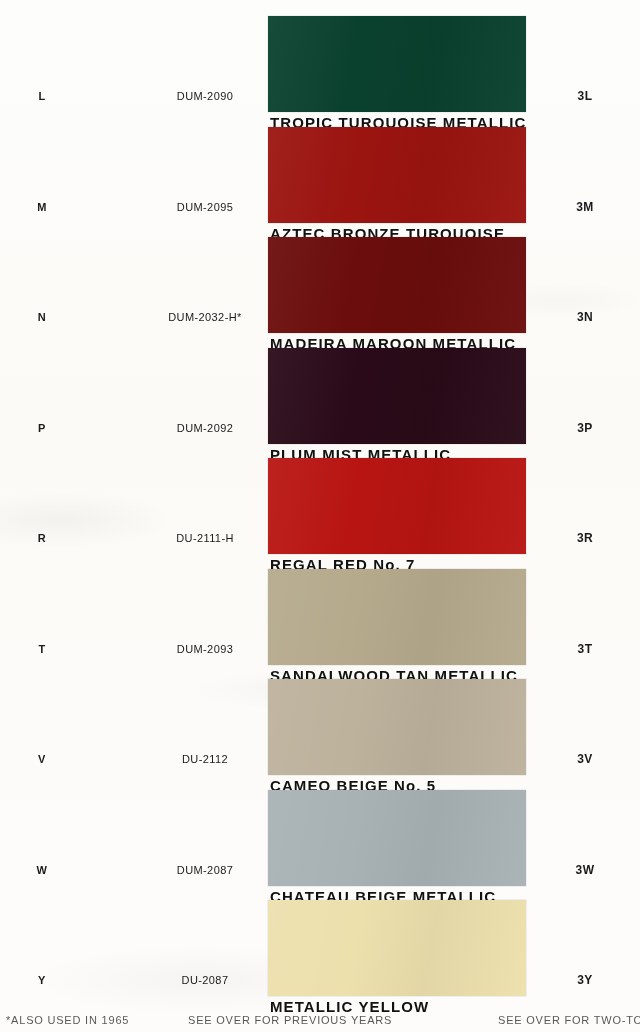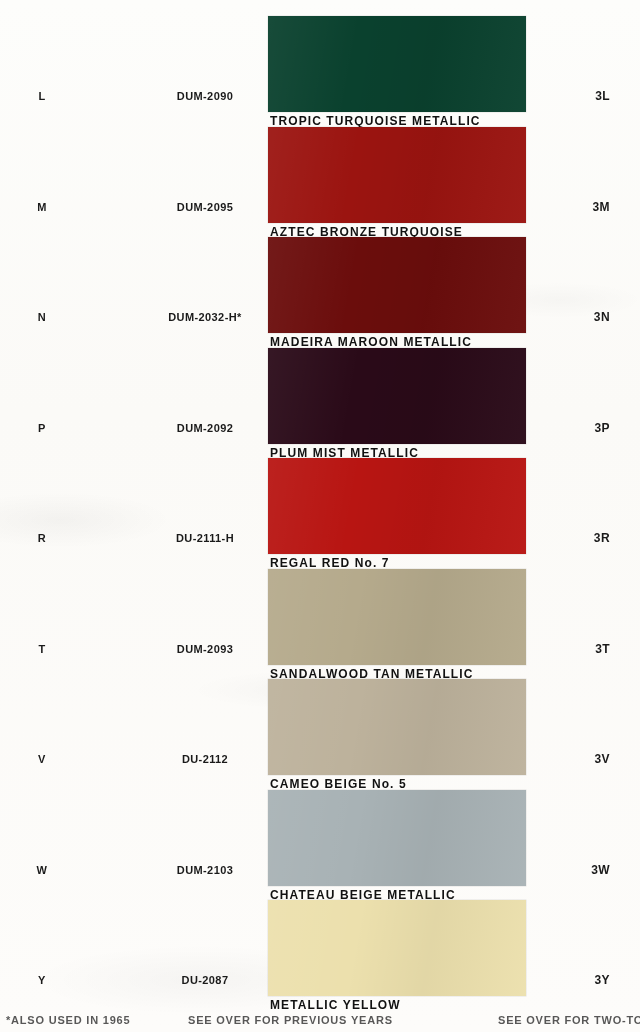--- a/index.html
+++ b/index.html
@@ -40,30 +40,30 @@
     letter-spacing:.5px;
     color:#1a1a1a;
     top:82px;
   }
   .code-mid{
     position:absolute;
     left:140px;
     width:130px;
     text-align:center;
     font-size:11px;
-    font-weight:700;
+    font-weight:400;
     letter-spacing:.4px;
     color:#1a1a1a;
     top:82px;
   }
   .code-right{
     position:absolute;
     left:560px;
     width:50px;
-    text-align:right;
+    text-align:center;
     font-size:12px;
     font-weight:700;
     letter-spacing:.4px;
     color:#1a1a1a;
     top:81px;
   }
   .swatch{
     position:absolute;
     left:268px;
     top:8px;
@@ -73,33 +73,33 @@
   }
   .swatch-sheen{
     position:absolute;inset:0;
     background:linear-gradient(100deg,rgba(255,255,255,.055) 0%,rgba(255,255,255,0) 34%,rgba(0,0,0,.045) 62%,rgba(255,255,255,.03) 100%);
     pointer-events:none;
   }
   .name{
     position:absolute;
     left:270px;
     top:106px;
-    font-size:12px;
+    font-size:15px;
     font-weight:700;
     letter-spacing:1.1px;
     color:#111;
     white-space:nowrap;
   }
 
   .footer{
     position:absolute;
     left:0;top:1012px;
     width:516px;height:20px;
     font-size:11px;
-    font-weight:700;
+    font-weight:400;
     letter-spacing:.8px;
     color:#2a2a2a;
     opacity:.78;
   }
   .footer span{position:absolute;white-space:nowrap;}
   .f1{left:6px;top:2px;}
   .f2{left:188px;top:2px;}
   .f3{left:498px;top:2px;}
 </style>
 </head>
@@ -167,21 +167,21 @@
         <div class="code-left">V</div>
         <div class="code-mid">DU-2112</div>
         <div class="swatch" style="background: rgb(189, 178, 156);">
           <div class="swatch-sheen"></div>
         </div>
         <div class="name">CAMEO BEIGE No. 5</div>
         <div class="code-right">3V</div>
       </div>
       <div class="row" style="top: 781.5px;">
         <div class="code-left">W</div>
-        <div class="code-mid">DUM-2103</div>
+        <div class="code-mid">DUM-2087</div>
         <div class="swatch" style="background: rgb(168, 178, 181);">
           <div class="swatch-sheen"></div>
         </div>
         <div class="name">CHATEAU BEIGE METALLIC</div>
         <div class="code-right">3W</div>
       </div>
       <div class="row" style="top: 892px;">
         <div class="code-left">Y</div>
         <div class="code-mid">DU-2087</div>
         <div class="swatch" style="background: rgb(236, 224, 173);">

